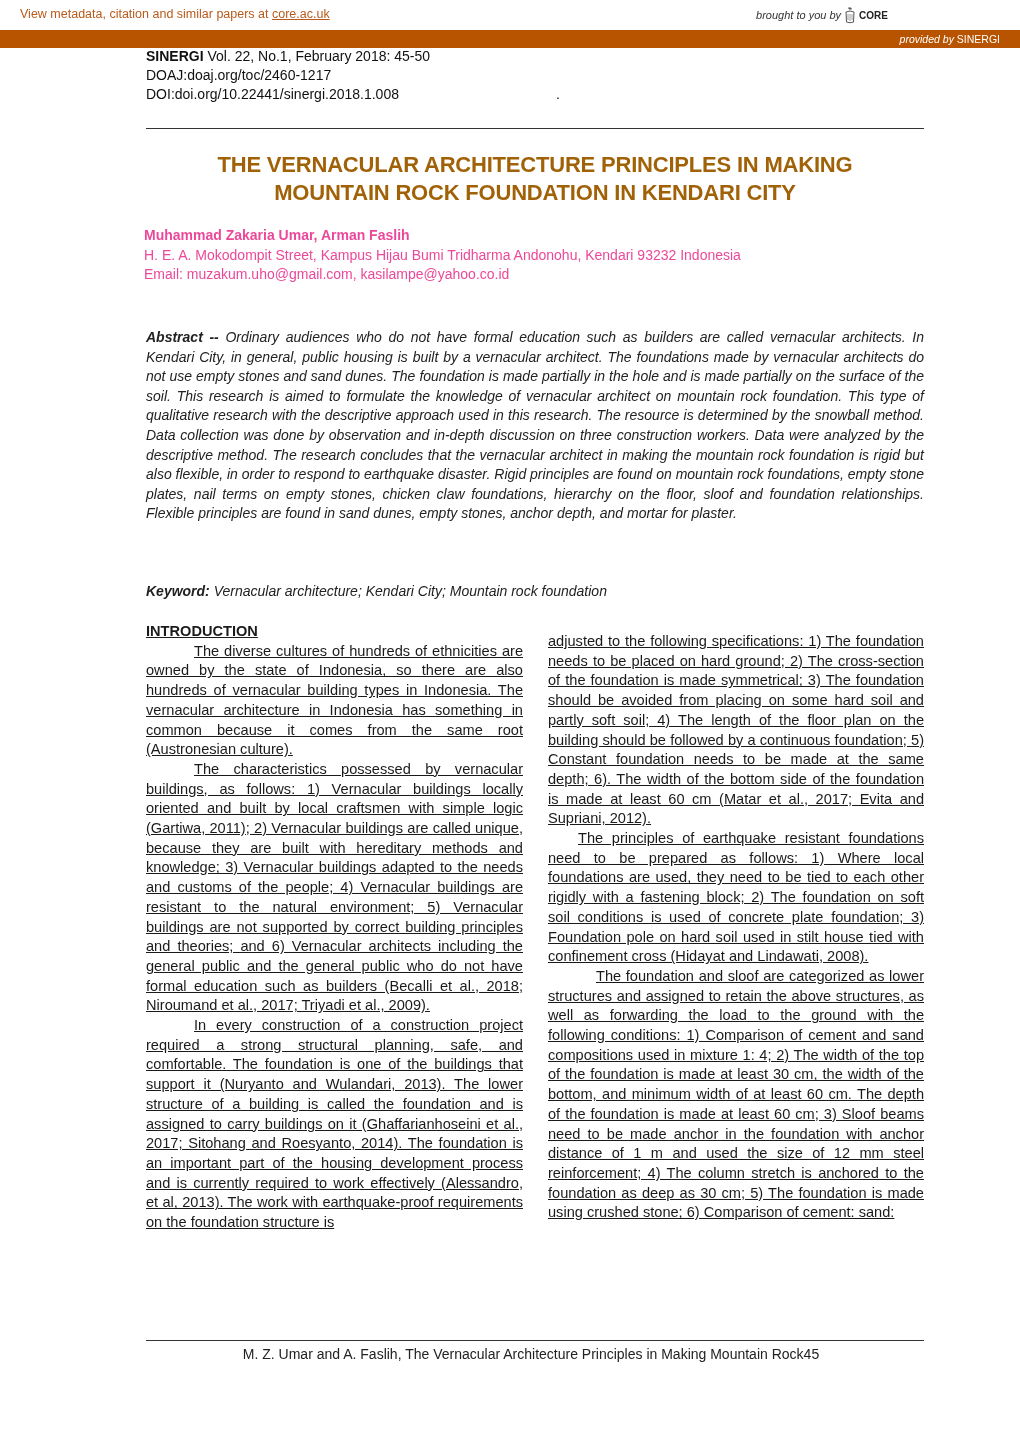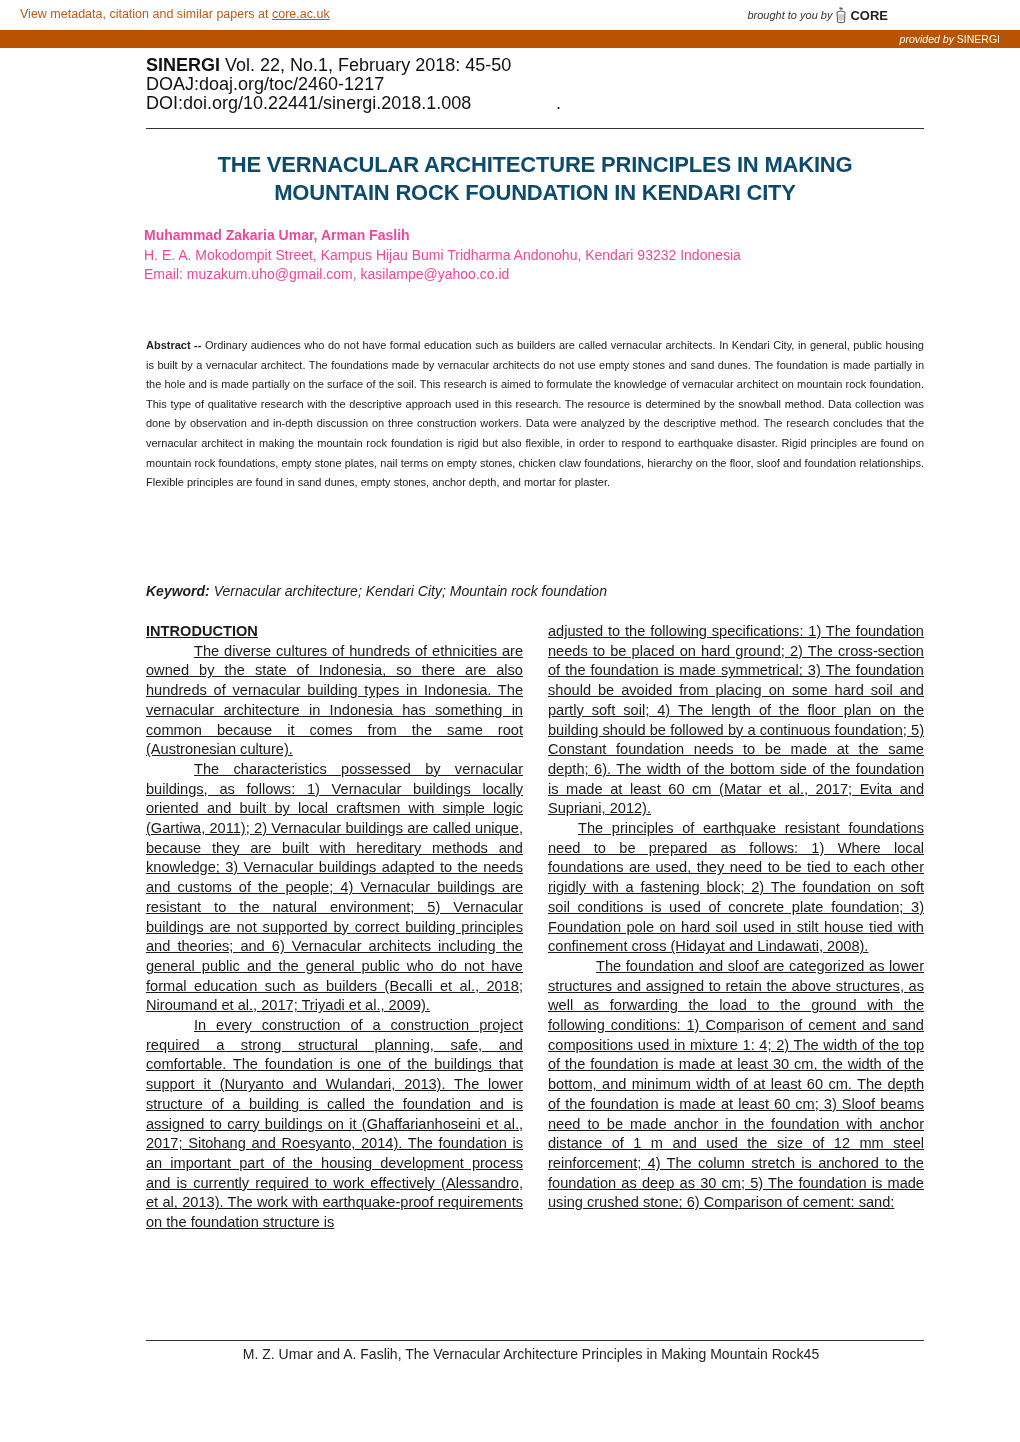--- a/index.html
+++ b/index.html
@@ -4,49 +4,49 @@
 <style>
   html, body { margin: 0; padding: 0; background: #ffffff; }
   body { width: 1020px; height: 1442px; position: relative; overflow: hidden;
          font-family: "Liberation Sans", sans-serif; color: #1a1a1a; }
 
   
   .core-top { position: absolute; left: 0; top: 0; width: 908px; height: 30px; }
   .core-meta { position: absolute; left: 20px; top: 7px; font-size: 12.5px; color: #b85a1c; }
   .core-meta a { color: #b85a1c; text-decoration: underline; }
   .core-brought { position: absolute; right: 20px; top: 6px; font-size: 11px; color: #333; font-style: italic; display: flex; align-items: center; gap: 3px; }
-  .core-brought .core-name { font-style: normal; font-weight: bold; font-size: 13px; color: #222; }
+  .core-brought .core-name { font-style: normal; font-weight: bold; font-size: 10px; color: #222; }
   .core-logo { width: 12px; height: 18px; display: inline-block; }
   .core-band { position: absolute; left: 0; top: 30px; width: 1020px; height: 18px; background: #b85300; }
   .core-provided { position: absolute; right: 20px; top: 33px; font-size: 10.5px; color: #ffffff; font-style: italic; }
   .core-provided .src { font-style: normal; }
 
   
-  .journal { position: absolute; left: 146px; top: 56px; font-size: 18px; line-height: 19px; color: #111; }
+  .journal { position: absolute; left: 146px; top: 47px; font-size: 14px; line-height: 19px; color: #111; }
   .journal b { font-weight: bold; }
   .journal .dot { position: absolute; left: 410px; top: 38px; }
   .hr-top { position: absolute; left: 146px; top: 128px; width: 778px; height: 1px; background: #333; }
 
   
   .title { position: absolute; left: 140px; top: 151px; width: 790px; text-align: center;
-           font-size: 22px; line-height: 28px; font-weight: bold; color: #0c4a6e; letter-spacing: -0.2px; }
+           font-size: 22px; line-height: 28px; font-weight: bold; color: #a16207; letter-spacing: -0.2px; }
   .authors { position: absolute; left: 144px; top: 226px; width: 790px; text-align: left; font-size: 14px; line-height: 19.5px; color: #ec4899; }
   .authors .names { font-weight: bold; }
 
   
-  .abstract { position: absolute; left: 146px; top: 336px; width: 778px; font-size: 11px; line-height: 19.6px;
-              text-align: justify; color: #222; }
+  .abstract { position: absolute; left: 146px; top: 328px; width: 778px; font-size: 14px; line-height: 19.6px;
+              font-style: italic; text-align: justify; color: #222; }
   .abstract .lbl { font-weight: bold; }
   .keyword { position: absolute; left: 146px; top: 583px; width: 778px; font-size: 14px; font-style: italic; color: #222; }
   .keyword .lbl { font-weight: bold; }
 
   
   .col { position: absolute; top: 622px; font-size: 14.6px; line-height: 19.7px; text-align: justify; color: #1a1a1a; text-decoration: underline; }
   .col-left { left: 146px; width: 377px; }
-  .col-right { left: 548px; width: 376px; }
+  .col-right { left: 548px; width: 376px; margin-top: 10px; }
   .col p { margin: 0; }
   .col .indent { text-indent: 48px; }
   .col .indent-sm { text-indent: 30px; }
   .section-head { font-weight: bold; }
 
   
   .hr-bot { position: absolute; left: 146px; top: 1340px; width: 778px; height: 1px; background: #333; }
   .footer { position: absolute; left: 146px; top: 1346px; width: 770px; font-size: 14px; color: #222; display: flex; justify-content: center; }
 </style>
 </head>

